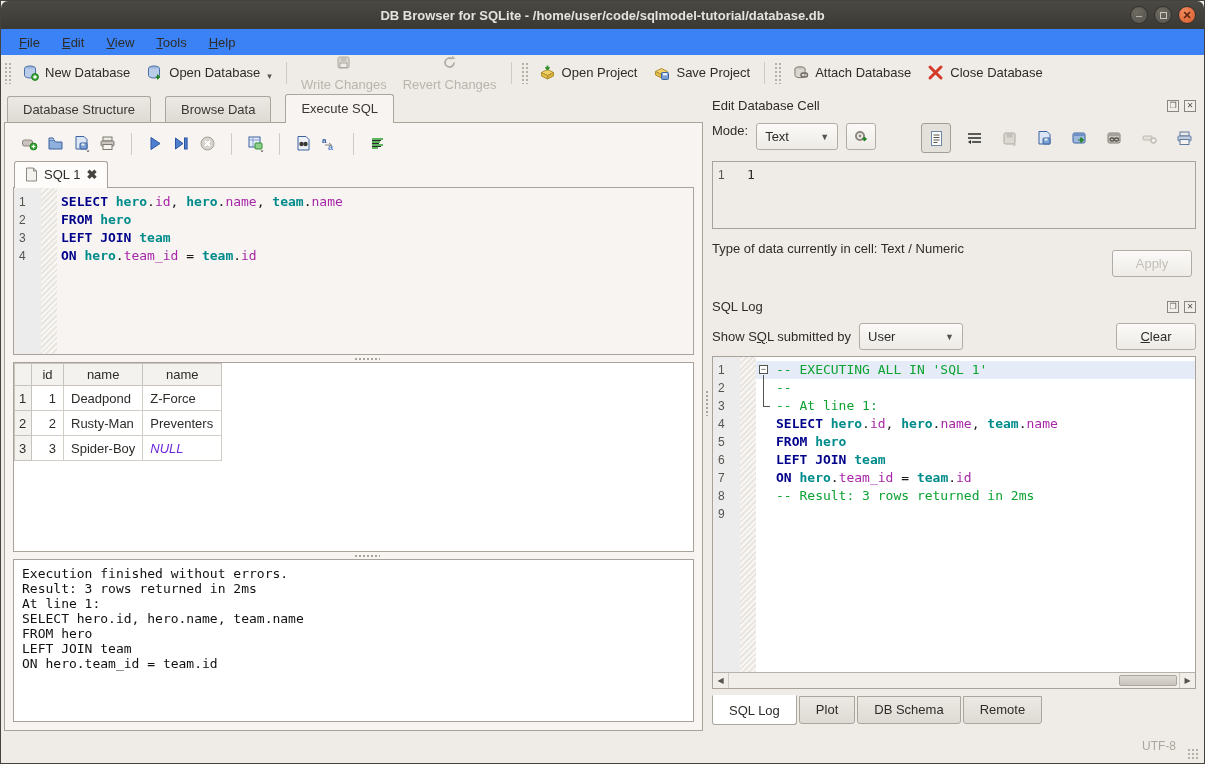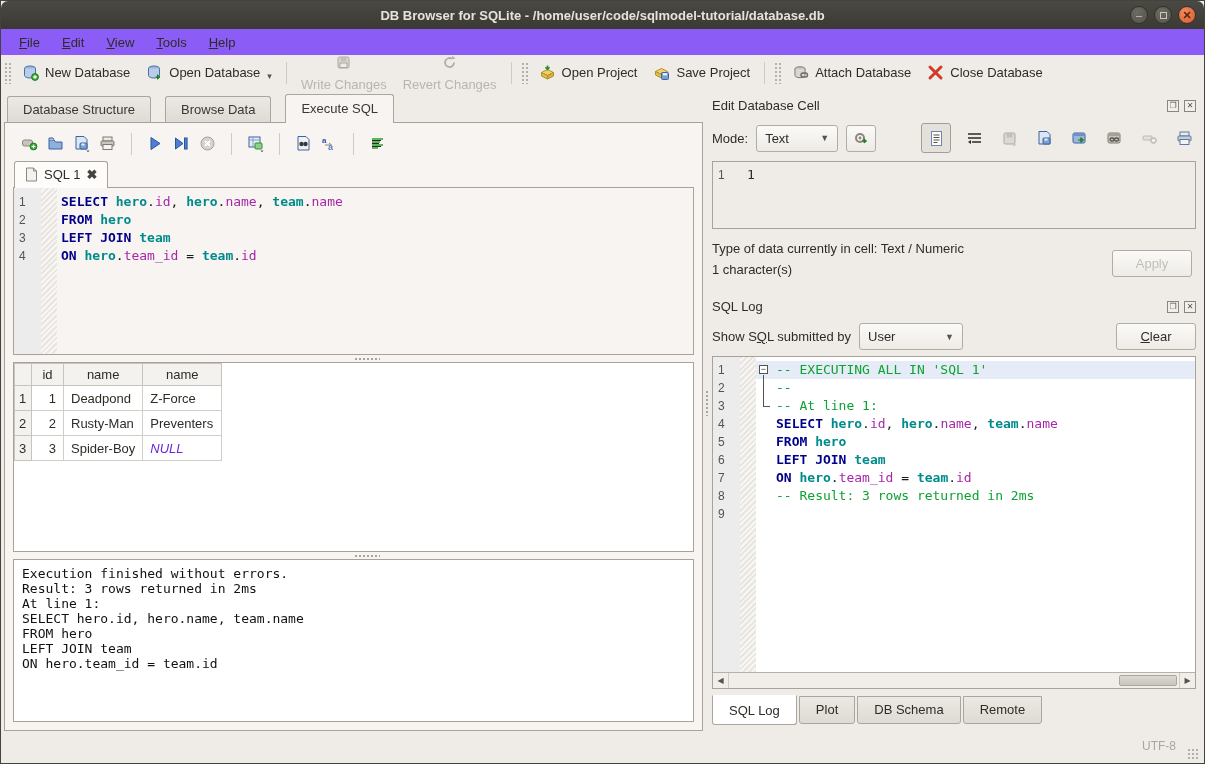--- a/index.html
+++ b/index.html
@@ -23,21 +23,21 @@
   .wbtn {
     width:18px; height:18px; border-radius:50%;
     display:flex; align-items:center; justify-content:center;
     font-size:11px; line-height:1;
     background:radial-gradient(circle at 35% 30%, #6d6a62, #56534c);
     color:#c9c6bf; border:1px solid #33312d;
   }
   .wbtn.close { background:radial-gradient(circle at 35% 30%, #f08a5d, #d95b2b); color:#5c2410; font-weight:bold; }
   .wbtn .sq { width:7px; height:7px; border:1.5px solid #c9c6bf; display:block; }
   
-  .menubar { height:26px; display:flex; align-items:center; padding-left:8px; gap:2px; background:#8b5cf6; }
+  .menubar { height:26px; display:flex; align-items:center; padding-left:8px; gap:2px; background:#3b82f6; }
   .menu-item { padding:3px 10px; cursor:default; }
   .menu-item u { text-decoration:underline; }
   
   .toolbar { height:35px; display:flex; align-items:center; background:#efece7; padding-left:0; }
   .grip { width:7px; height:22px; margin:0 3px;
     background-image:radial-gradient(#b4b0a8 1px, transparent 1.2px);
     background-size:4px 4px; }
   .tbtn { display:flex; align-items:center; gap:6px; padding:4px 8px; border-radius:3px; white-space:nowrap; }
   .tbtn.disabled { color:#b9b5ad;flex-direction:column; }
   .tsep { width:1px; height:22px; background:#cfcbc3; margin:0 6px; }
@@ -114,21 +114,21 @@
   
   .msg { flex:1; border:1px solid #a8a29a; background:#fff;
     font-family:"DejaVu Sans Mono", monospace; font-size:13px; line-height:15px;
     padding:6px 8px; white-space:pre; color:#111; }
   
   .dock-head { display:flex; align-items:center; margin-top:6px; }
   .dock-head .dh-title { flex:1; }
   .dockicons { display:flex; gap:5px; }
   .dicon { width:12px; height:12px; border:1px solid #8a867e; background:#f2efeb;
     font-size:8px; line-height:10px; text-align:center; color:#55534e; }
-  .mode-row { display:flex; align-items:center; margin-top:10px; gap:8px; }
+  .mode-row { display:flex; align-items:flex-start; margin-top:10px; gap:8px; }
   .select {
     display:flex; align-items:center; justify-content:space-between;
     border:1px solid #b2ada4; border-radius:3px;
     background:linear-gradient(#fbfaf8,#eeebe6);
     padding:3px 8px; height:27px;
   }
   .select .arr { font-size:9px; color:#55534e; margin-left:10px; }
   .sbtn { border:1px solid #b2ada4; border-radius:3px; background:linear-gradient(#fbfaf8,#eeebe6);
     height:27px; display:flex; align-items:center; justify-content:center; padding:0 10px; }
   .sbtn.disabled { color:#c3bfb7; }
@@ -570,21 +570,20 @@
     </div>
 
     <div class="codebox cellbox">
       <div class="crow">
           <div class="cgut">1</div>
           <div class="ccode">1</div>
         </div>
     </div>
     <div class="info-wrap">
       <div class="info-line">Type of data currently in cell: Text / Numeric</div>
-      <div class="info-line">1 character(s)</div>
       <div class="sbtn disabled apply">Apply</div>
     </div>
 
     <div class="dock-head" style="margin-top:13px">
       <span class="dh-title">SQL Log</span>
       <span class="dockicons">
         <span class="dicon">❐</span>
         <span class="dicon">✕</span>
       </span>
     </div>

